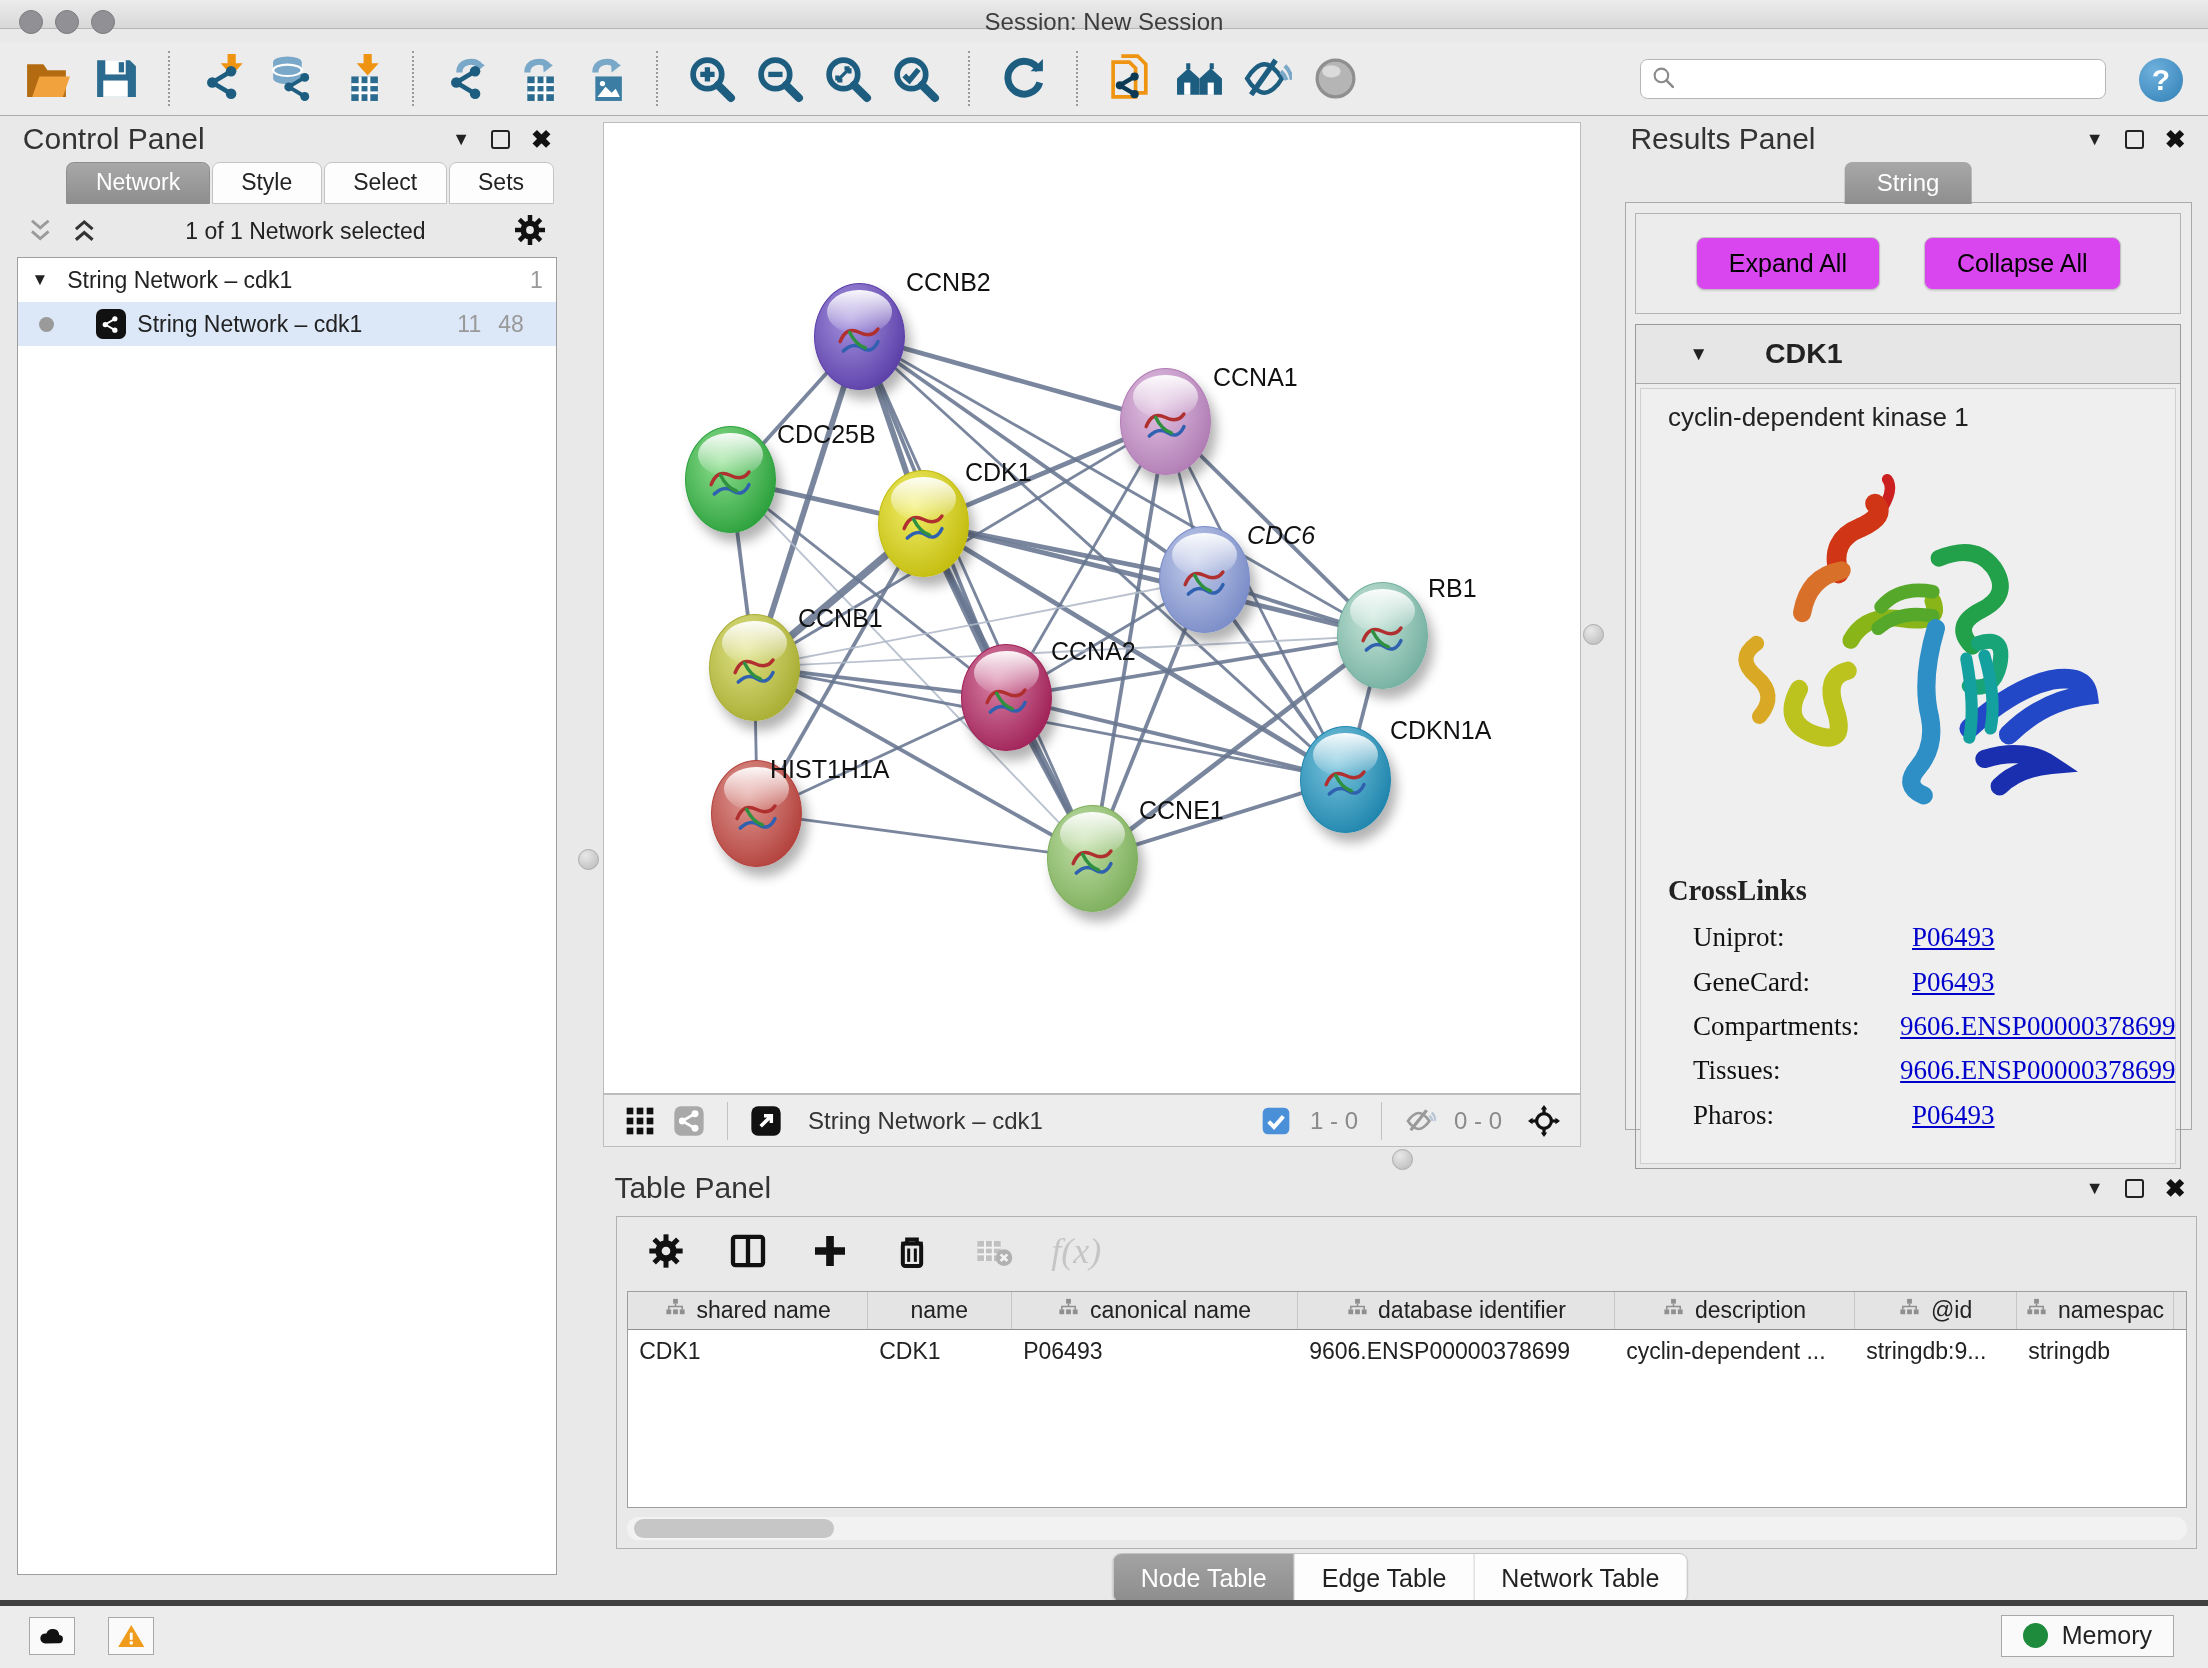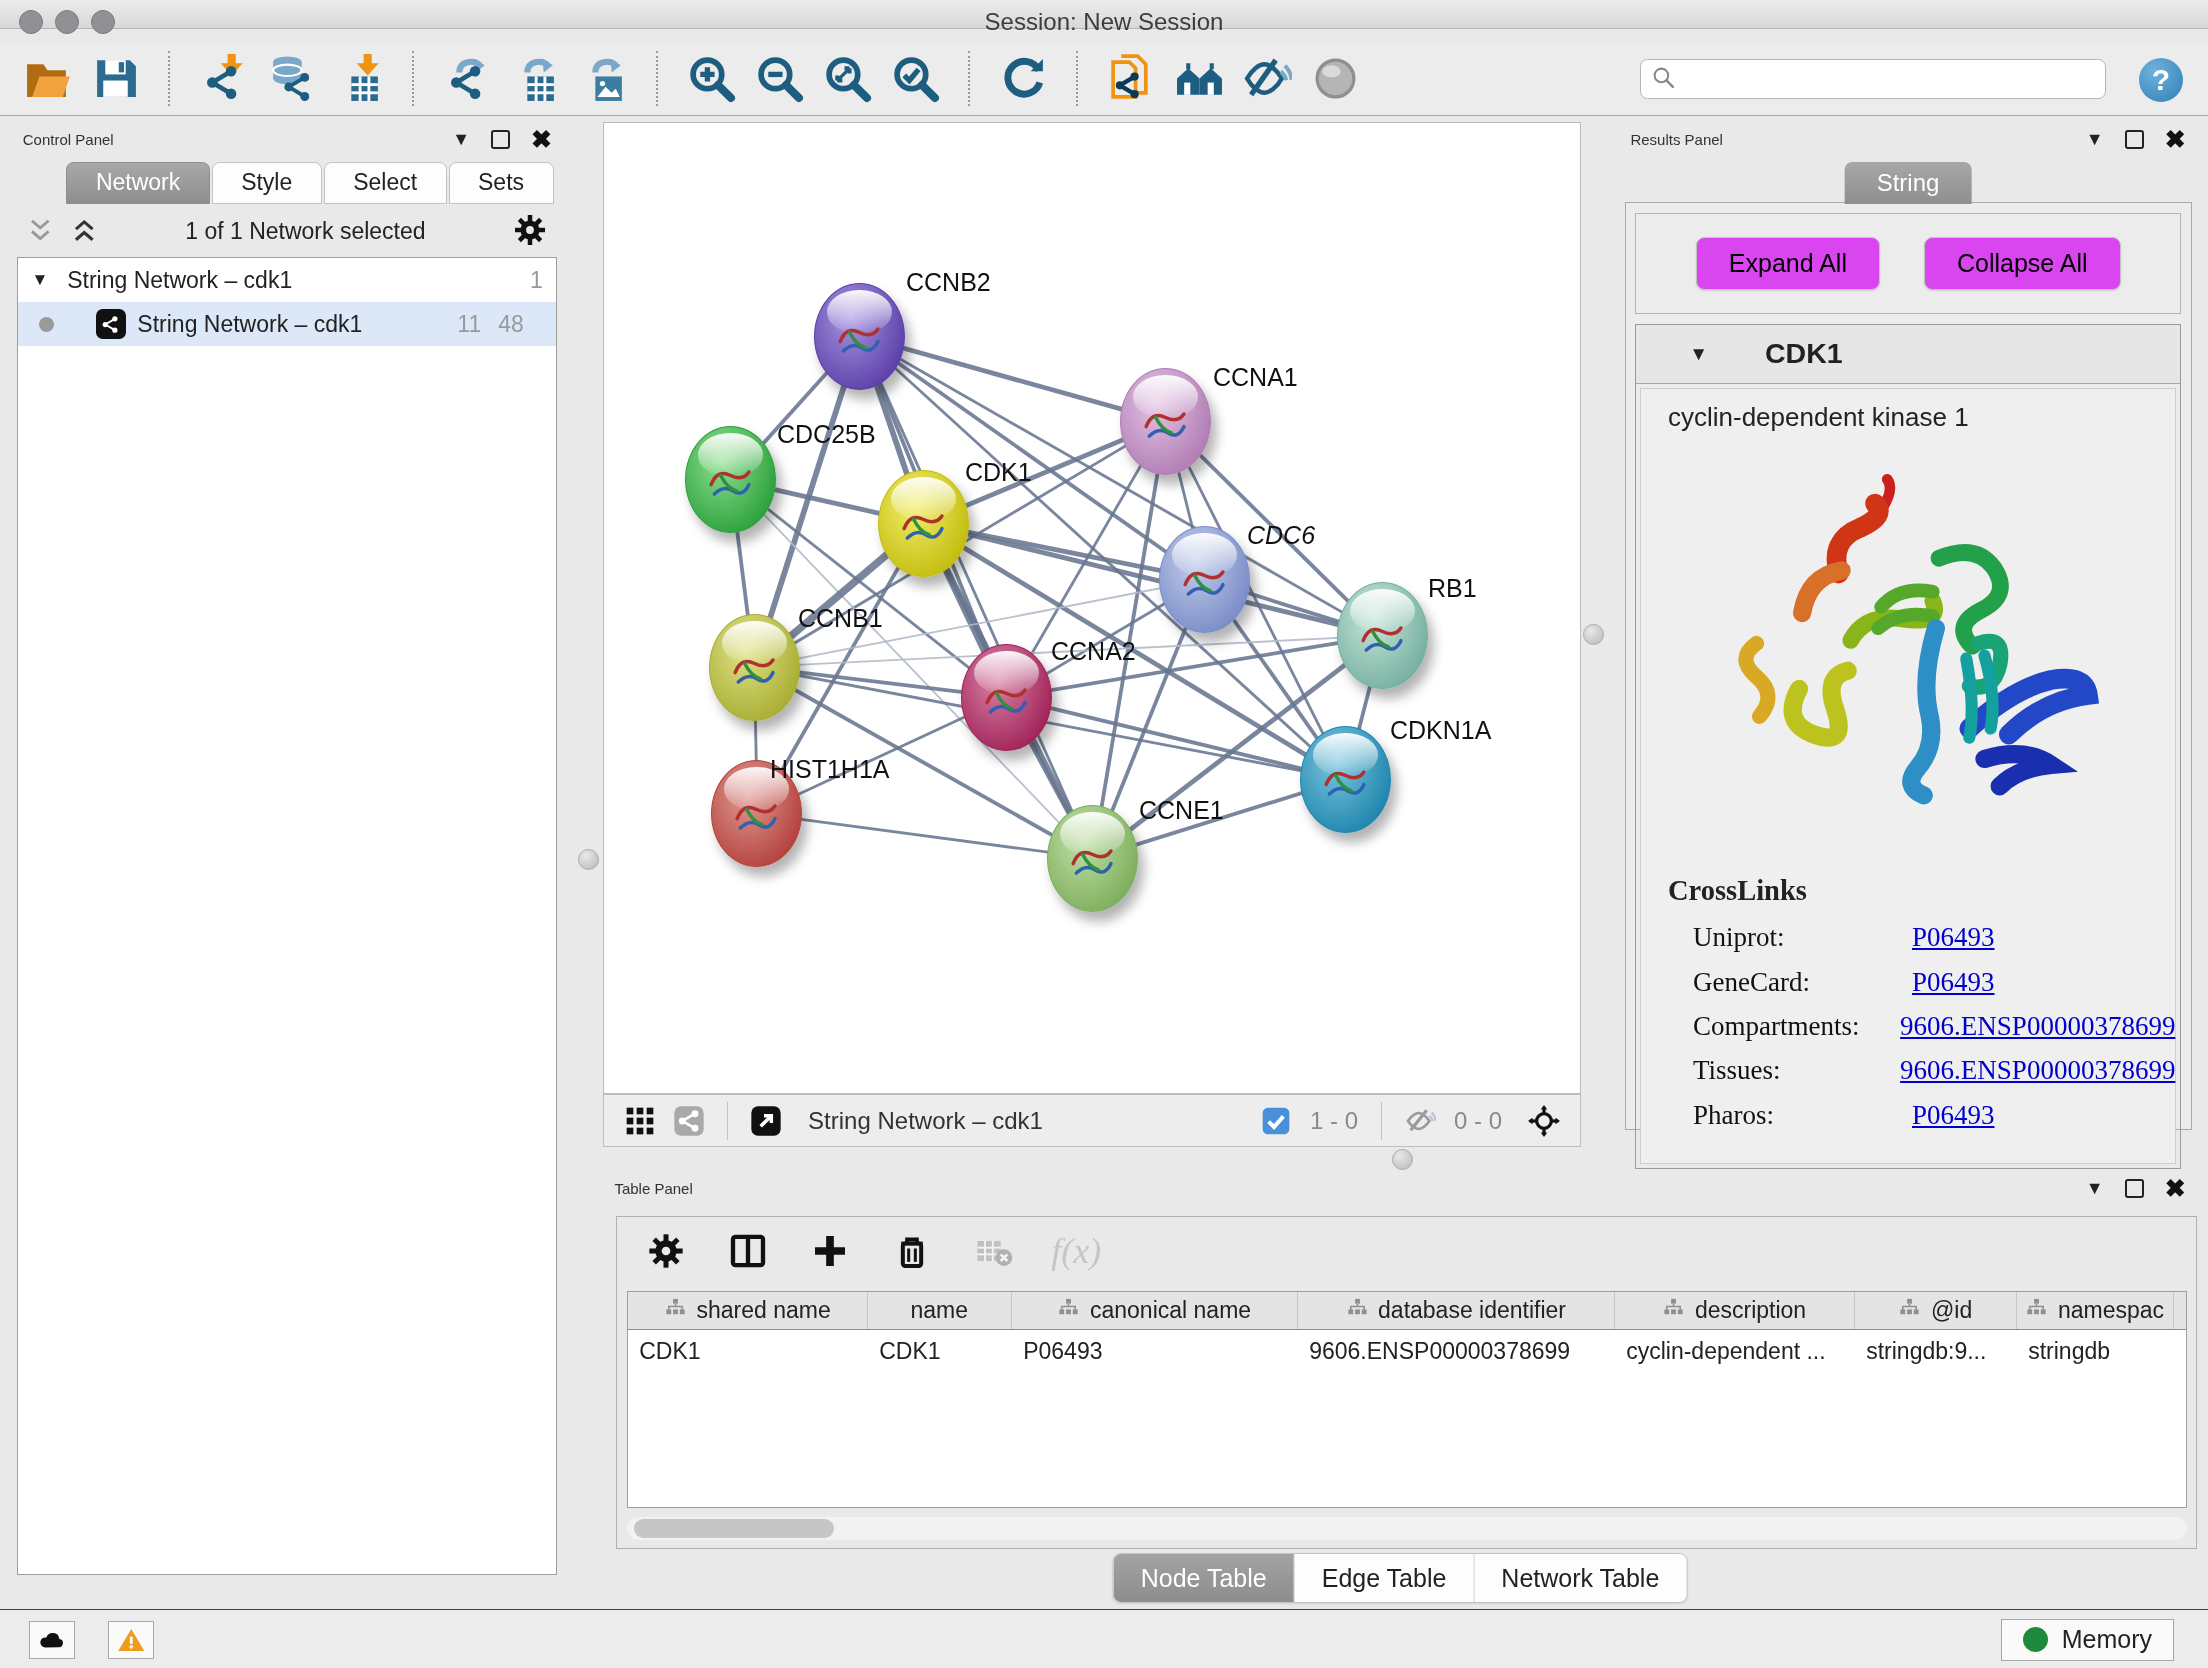--- a/index.html
+++ b/index.html
@@ -15,21 +15,21 @@
   #toolbar{position:absolute;left:0;top:42px;width:2208px;height:74px;background:#ececec;border-bottom:1px solid #ababab;display:flex;align-items:center;}
   .tb-group{display:flex;align-items:center;height:57px;padding:0 13.3px;}
   .tb-div{width:0;height:55px;border-left:2.9px dotted #9a9a9a;margin:0 5.7px;}
   .tb-btn{width:68px;height:57px;display:flex;align-items:center;justify-content:center;cursor:pointer;}
   .tb-btn svg{width:49px;height:49px;}
   #search-wrap{position:absolute;left:1640px;top:59px;width:466px;height:40px;background:#fff;border:1px solid #b5b5b5;border-radius:7.6px;display:flex;align-items:center;padding-left:9.5px;}
   #search-input{border:none;outline:none;flex:1;font-size:23px;background:transparent;margin-left:7.6px;font-family:"Liberation Sans",sans-serif;}
   #help-btn{position:absolute;left:2139px;top:58px;width:44px;height:44px;border-radius:50%;background:radial-gradient(circle at 35% 30%,#6fb1dd,#2f7fb5);color:#fff;font-size:30px;font-weight:bold;display:flex;align-items:center;justify-content:center;cursor:pointer;}
 
   
-  .panel-title{font-size:15px;color:#333;}
+  .panel-title{font-size:30px;color:#333;}
   .win-ctl{display:flex;align-items:center;gap:21px;}
   .ctl-tri{font-size:18px;color:#222;cursor:pointer;}
   .ctl-box{width:19px;height:19px;border:2.4px solid #222;border-radius:2.9px;cursor:pointer;}
   .ctl-x{font-size:25px;font-weight:bold;color:#111;cursor:pointer;line-height:1;}
 
   
   #control-panel{position:absolute;left:11.4px;top:122px;width:552px;height:1453px;}
   #cp-head{display:flex;justify-content:space-between;align-items:center;height:34px;padding:0 11.4px;}
   #cp-tabs{display:flex;margin:5.7px 0 0 55px;}
   .tab{height:42px;padding:0 28.5px;display:flex;align-items:center;justify-content:center;font-size:23px;border:1px solid #c3c3c3;background:#fdfdfd;border-radius:7.6px 7.6px 0 0;margin-right:1.9px;cursor:pointer;}
@@ -98,21 +98,21 @@
   #grid-row{display:flex;height:42px;align-items:center;}
   .gr-cell{font-size:23px;padding-left:11.4px;white-space:nowrap;overflow:hidden;cursor:pointer;}
   #hscroll{position:absolute;left:9.5px;right:9.5px;bottom:7.6px;height:23px;background:#f2f2f2;border-radius:11.4px;}
   #hthumb{position:absolute;left:7.6px;top:1.9px;width:200px;height:19px;background:#c6c6c6;border-radius:9.5px;cursor:pointer;}
   #tp-tabs{position:absolute;left:50%;bottom:0;transform:translateX(-50%);display:flex;border:1px solid #c3c3c3;border-radius:8.6px;overflow:hidden;box-shadow:0 1px 1.9px rgba(0,0,0,.1);}
   .tp-tab{height:48px;padding:0 27px;display:flex;align-items:center;font-size:25px;background:#fdfdfd;border-right:1px solid #c9c9c9;cursor:pointer;}
   .tp-tab:last-child{border-right:none;}
   .tp-tab.sel{background:linear-gradient(#a3a3a3,#8d8d8d);color:#fff;}
 
   
-  #statusbar{position:absolute;left:0;bottom:0;width:2208px;height:59px;background:#ececec;border-top:1px solid #404040;}
+  #statusbar{position:absolute;left:0;bottom:0;width:2208px;height:68px;background:#ececec;border-top:6px solid #404040;}
   .sb-btn{position:absolute;top:11.4px;width:46px;height:38px;background:#fafafa;border:1.9px solid #a8a8a8;display:flex;align-items:center;justify-content:center;cursor:pointer;}
   .sb-btn svg{width:28.5px;height:28.5px;}
   #memory-btn{position:absolute;right:34px;top:8.6px;height:42px;background:#fafafa;border:1px solid #a8a8a8;display:flex;align-items:center;gap:13.3px;padding:0 21px;font-size:25px;cursor:pointer;}
   #mem-dot{width:25px;height:25px;border-radius:50%;background:#1d8a3c;}
 </style>
 </head>
 <body>
 
 <div id="app">
 

